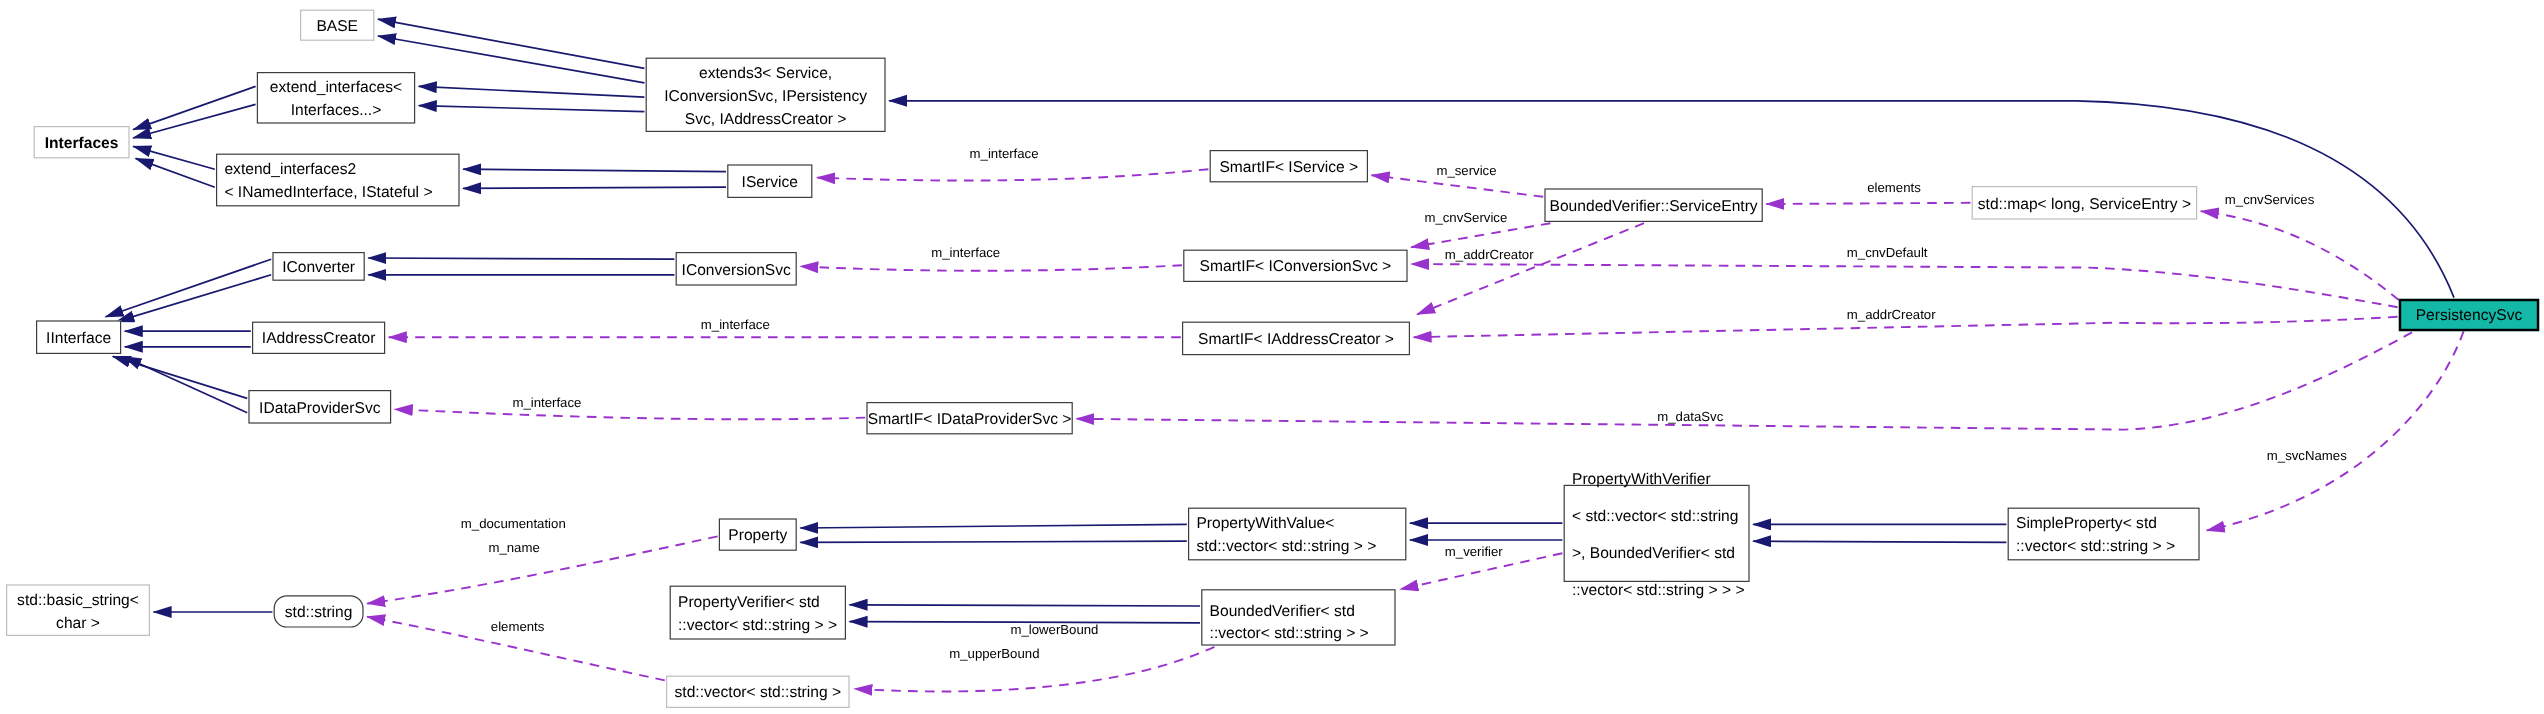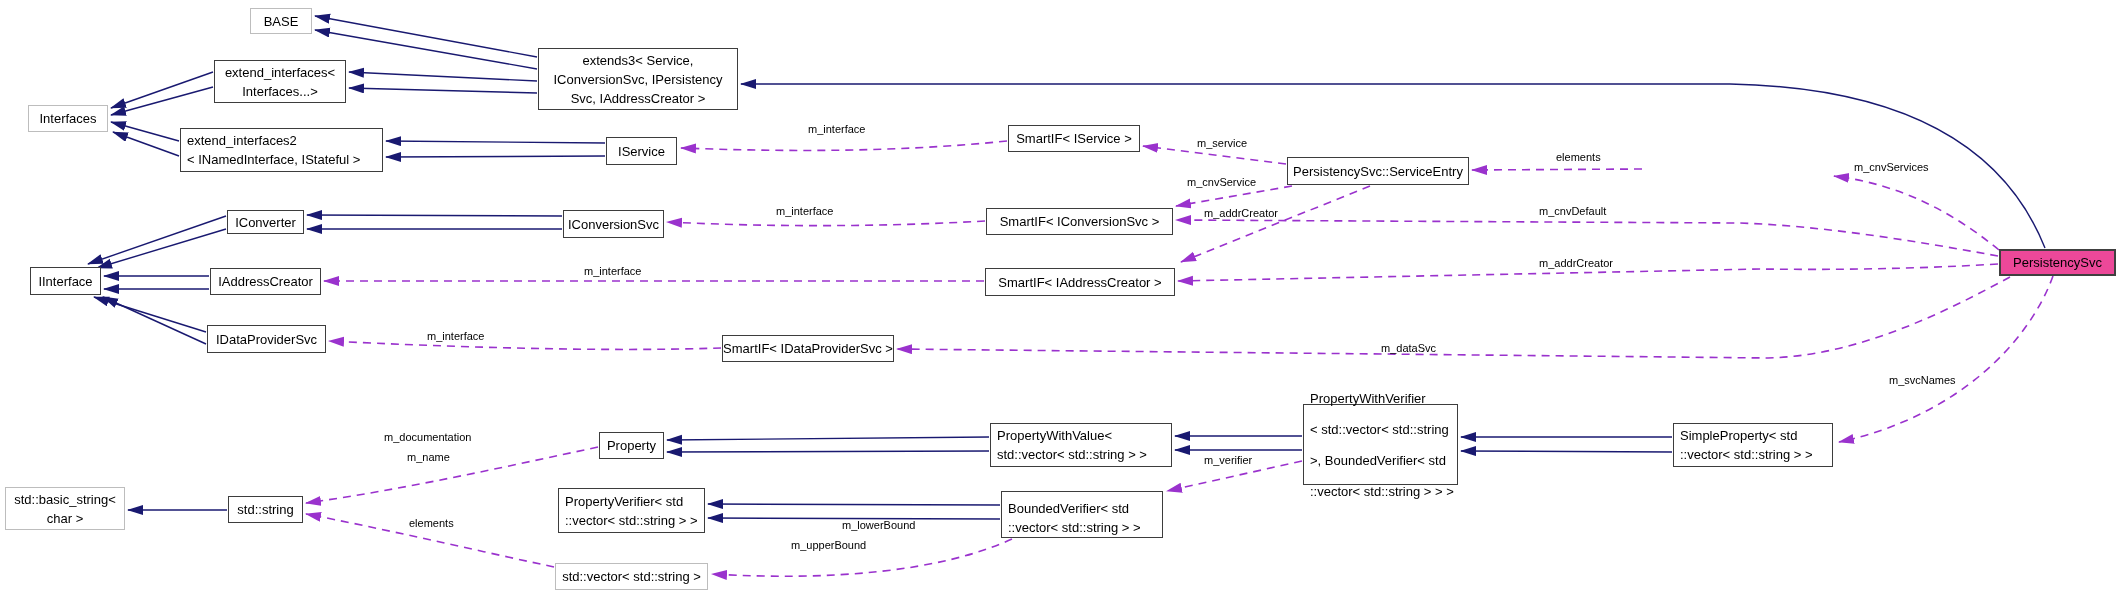--- a/index.html
+++ b/index.html
@@ -6,21 +6,21 @@
   body{width:2120px;height:595px;position:relative;overflow:hidden;
        font-family:"Liberation Sans","DejaVu Sans",sans-serif;color:#000;}
   #canvas{position:absolute;left:0;top:0;width:2120px;height:595px;}
   #edge-svg{position:absolute;left:0;top:0;}
   .node{position:absolute;background:#ffffff;border:1px solid #3d3d3d;
         box-sizing:border-box;display:flex;flex-direction:column;justify-content:center;
         font-size:13px;line-height:19px;padding:0 6px;white-space:nowrap;z-index:2;}
   .node.center{align-items:center;}
   .node.left{align-items:flex-start;}
   .node.external{border-color:#bdbdbd;}
-  .node.selected{background:#ec4899;border:2px solid #404040;}
+  .node.selected{background:#14b8a6;border:2px solid #000000;}
   .edge-label{position:absolute;font-size:11px;line-height:14px;white-space:nowrap;z-index:3;}
 </style>
 </head>
 <body>
 
 <div id="canvas">
     <svg id="edge-svg" width="2120" height="595" viewBox="0 0 2120 595">
       <defs>
         <marker id="arrow-inh" markerUnits="userSpaceOnUse" markerWidth="18" markerHeight="12" refX="15" refY="5" orient="auto">
           <path d="M0,0 L16,5 L0,10 z" fill="#191970"></path>
@@ -75,40 +75,43 @@
       <path d="M554,567 C470,549 380,528 306,514" fill="none" stroke="#9a32cd" stroke-width="1.6" stroke-dasharray="8 6" marker-end="url(#arrow-use)"></path>
       <path d="M1012,539 C940,572 830,581 712,574" fill="none" stroke="#9a32cd" stroke-width="1.6" stroke-dasharray="8 6" marker-end="url(#arrow-use)"></path>
     </svg>
     <div class="node center external" style="left: 250px; top: 8px; width: 62px; height: 26px;">
       <span>BASE</span>
     </div>
     <div class="node center" style="left: 214px; top: 60px; width: 132px; height: 43px;">
       <span>extend_interfaces&lt;</span>
       <span>Interfaces...&gt;</span>
     </div>
-    <div class="node center external" style="left: 28px; top: 105px; width: 80px; height: 27px;">
+    <div class="node center external" style="left: 28px; top: 105px; width: 80px; height: 27px; font-weight: bold;">
       <span>Interfaces</span>
     </div>
     <div class="node left" style="left: 180px; top: 128px; width: 203px; height: 44px;">
       <span>extend_interfaces2</span>
       <span>&lt; INamedInterface, IStateful &gt;</span>
     </div>
     <div class="node center" style="left: 538px; top: 48px; width: 200px; height: 62px;">
       <span>extends3&lt; Service,</span>
       <span>IConversionSvc, IPersistency</span>
       <span>Svc, IAddressCreator &gt;</span>
     </div>
     <div class="node center" style="left: 606px; top: 137px; width: 71px; height: 28px;">
       <span>IService</span>
     </div>
     <div class="node center" style="left: 1008px; top: 125px; width: 132px; height: 27px;">
       <span>SmartIF&lt; IService &gt;</span>
     </div>
     <div class="node center" style="left: 1287px; top: 157px; width: 182px; height: 28px;">
-      <span>PersistencySvc::ServiceEntry</span>
+      <span>BoundedVerifier::ServiceEntry</span>
+    </div>
+    <div class="node center external" style="left: 1643px; top: 155px; width: 188px; height: 28px;">
+      <span>std::map&lt; long, ServiceEntry &gt;</span>
     </div>
     <div class="node center" style="left: 227px; top: 210px; width: 77px; height: 24px;">
       <span>IConverter</span>
     </div>
     <div class="node center" style="left: 563px; top: 210px; width: 101px; height: 28px;">
       <span>IConversionSvc</span>
     </div>
     <div class="node center" style="left: 986px; top: 208px; width: 187px; height: 27px;">
       <span>SmartIF&lt; IConversionSvc &gt;</span>
     </div>
@@ -144,21 +147,21 @@
       <span>::vector&lt; std::string &gt; &gt; &gt;</span>
     </div>
     <div class="node left" style="left: 1673px; top: 423px; width: 160px; height: 44px;">
       <span>SimpleProperty&lt; std</span>
       <span>::vector&lt; std::string &gt; &gt;</span>
     </div>
     <div class="node center external" style="left: 5px; top: 487px; width: 120px; height: 43px;">
       <span>std::basic_string&lt;</span>
       <span>char &gt;</span>
     </div>
-    <div class="node center" style="left: 228px; top: 496px; width: 75px; height: 27px;">
+    <div class="node center" style="left: 228px; top: 496px; width: 75px; height: 27px; border-radius: 11px;">
       <span>std::string</span>
     </div>
     <div class="node left" style="left: 558px; top: 488px; width: 147px; height: 45px;">
       <span>PropertyVerifier&lt; std</span>
       <span>::vector&lt; std::string &gt; &gt;</span>
     </div>
     <div class="node left" style="left: 1001px; top: 491px; width: 162px; height: 47px; justify-content: flex-end;">
       <span>BoundedVerifier&lt; std</span>
       <span>::vector&lt; std::string &gt; &gt;</span>
     </div>

